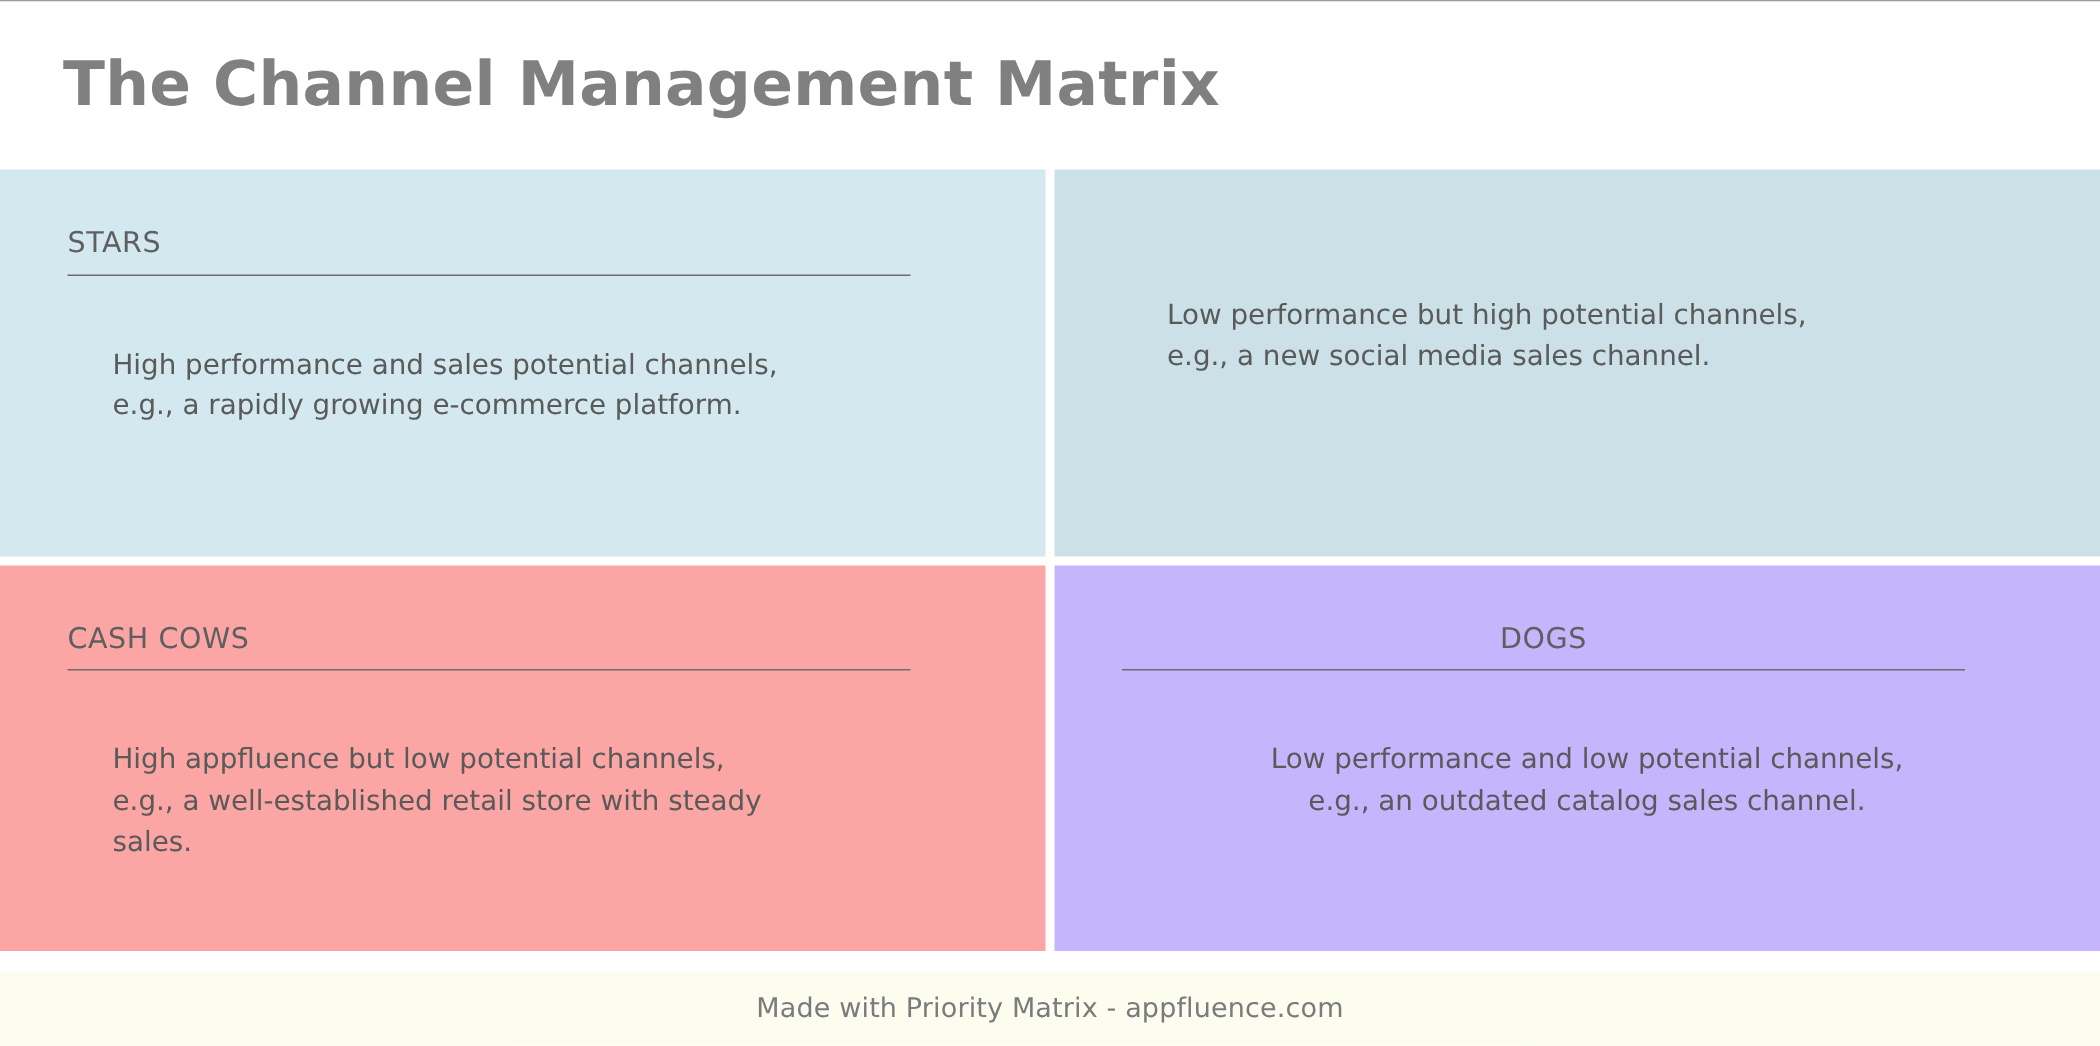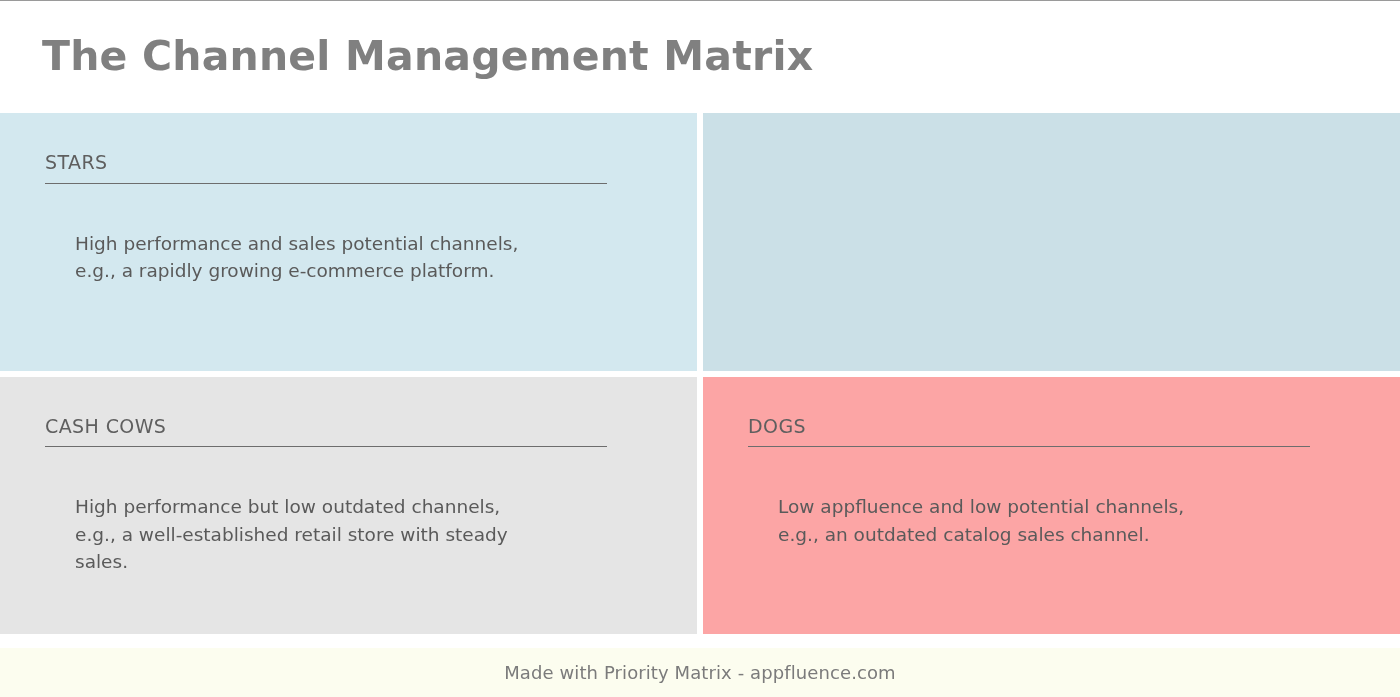--- a/index.html
+++ b/index.html
@@ -59,22 +59,22 @@
   }
 
   .quadrant {
     position: relative;
     box-sizing: border-box;
     padding: 38px 50px 20px 45px;
     overflow: hidden;
   }
   .q-stars        { background: #d3e8ef; }
   .q-question     { background: #cbe0e7; }
-  .q-cash         { background: #e5e5e5; }
-  .q-dogs         { background: #fca5a5; }
+  .q-cash         { background: #fca5a5; }
+  .q-dogs         { background: #c4b5fd; text-align: center; }
 
   .q-header {
     font-size: 19px;
     color: #5f5f5f;
     letter-spacing: 0.4px;
     line-height: 1.25;
     padding-bottom: 8px;
     border-bottom: 1px solid #6d6d6d;
     margin-right: 40px;
     white-space: nowrap;
@@ -120,32 +120,34 @@
 
   <div class="matrix">
 
     <div class="quadrant q-stars">
       <div class="q-header">STARS</div>
       <div class="q-body">High performance and sales potential channels,
 e.g., a rapidly growing e-commerce platform.</div>
     </div>
 
     <div class="quadrant q-question">
+      <div class="q-body">Low performance but high potential channels,
+e.g., a new social media sales channel.</div>
     </div>
 
     <div class="quadrant q-cash">
       <div class="q-header">CASH COWS</div>
-      <div class="q-body">High performance but low outdated channels,
+      <div class="q-body">High appfluence but low potential channels,
 e.g., a well-established retail store with steady
 sales.</div>
     </div>
 
     <div class="quadrant q-dogs">
       <div class="q-header">DOGS</div>
-      <div class="q-body">Low appfluence and low potential channels,
+      <div class="q-body">Low performance and low potential channels,
 e.g., an outdated catalog sales channel.</div>
     </div>
 
   </div>
 
   <div class="footer-gap"></div>
 
   <div class="footer">
     <div class="footer-text">Made with Priority Matrix - appfluence.com</div>
   </div>

